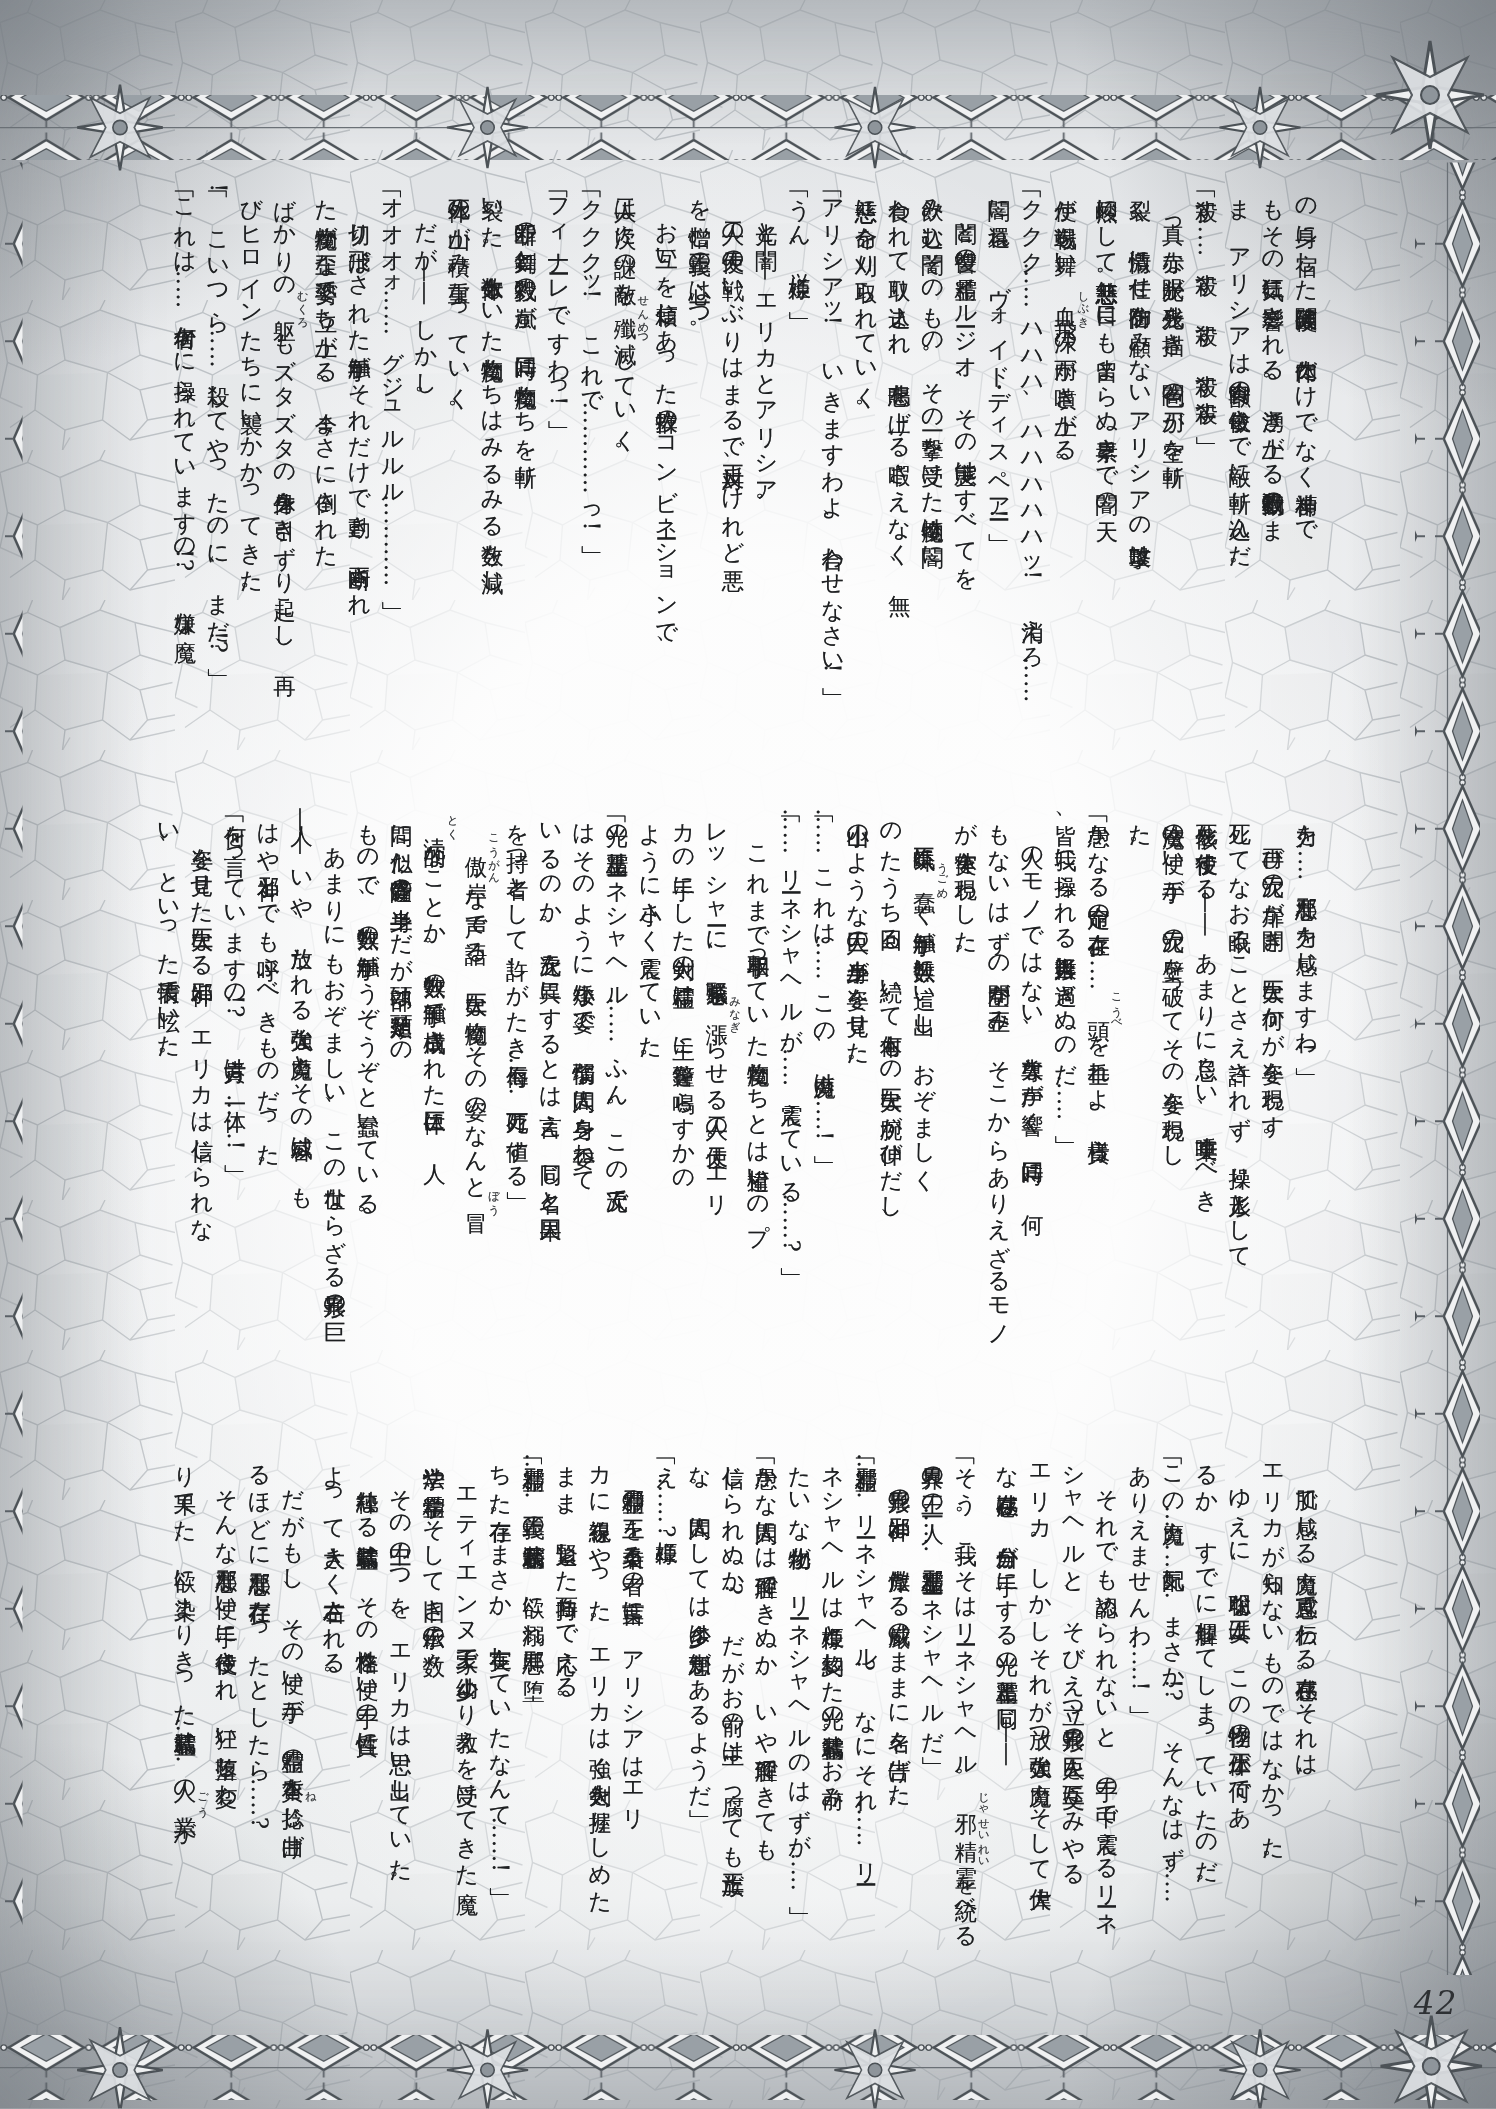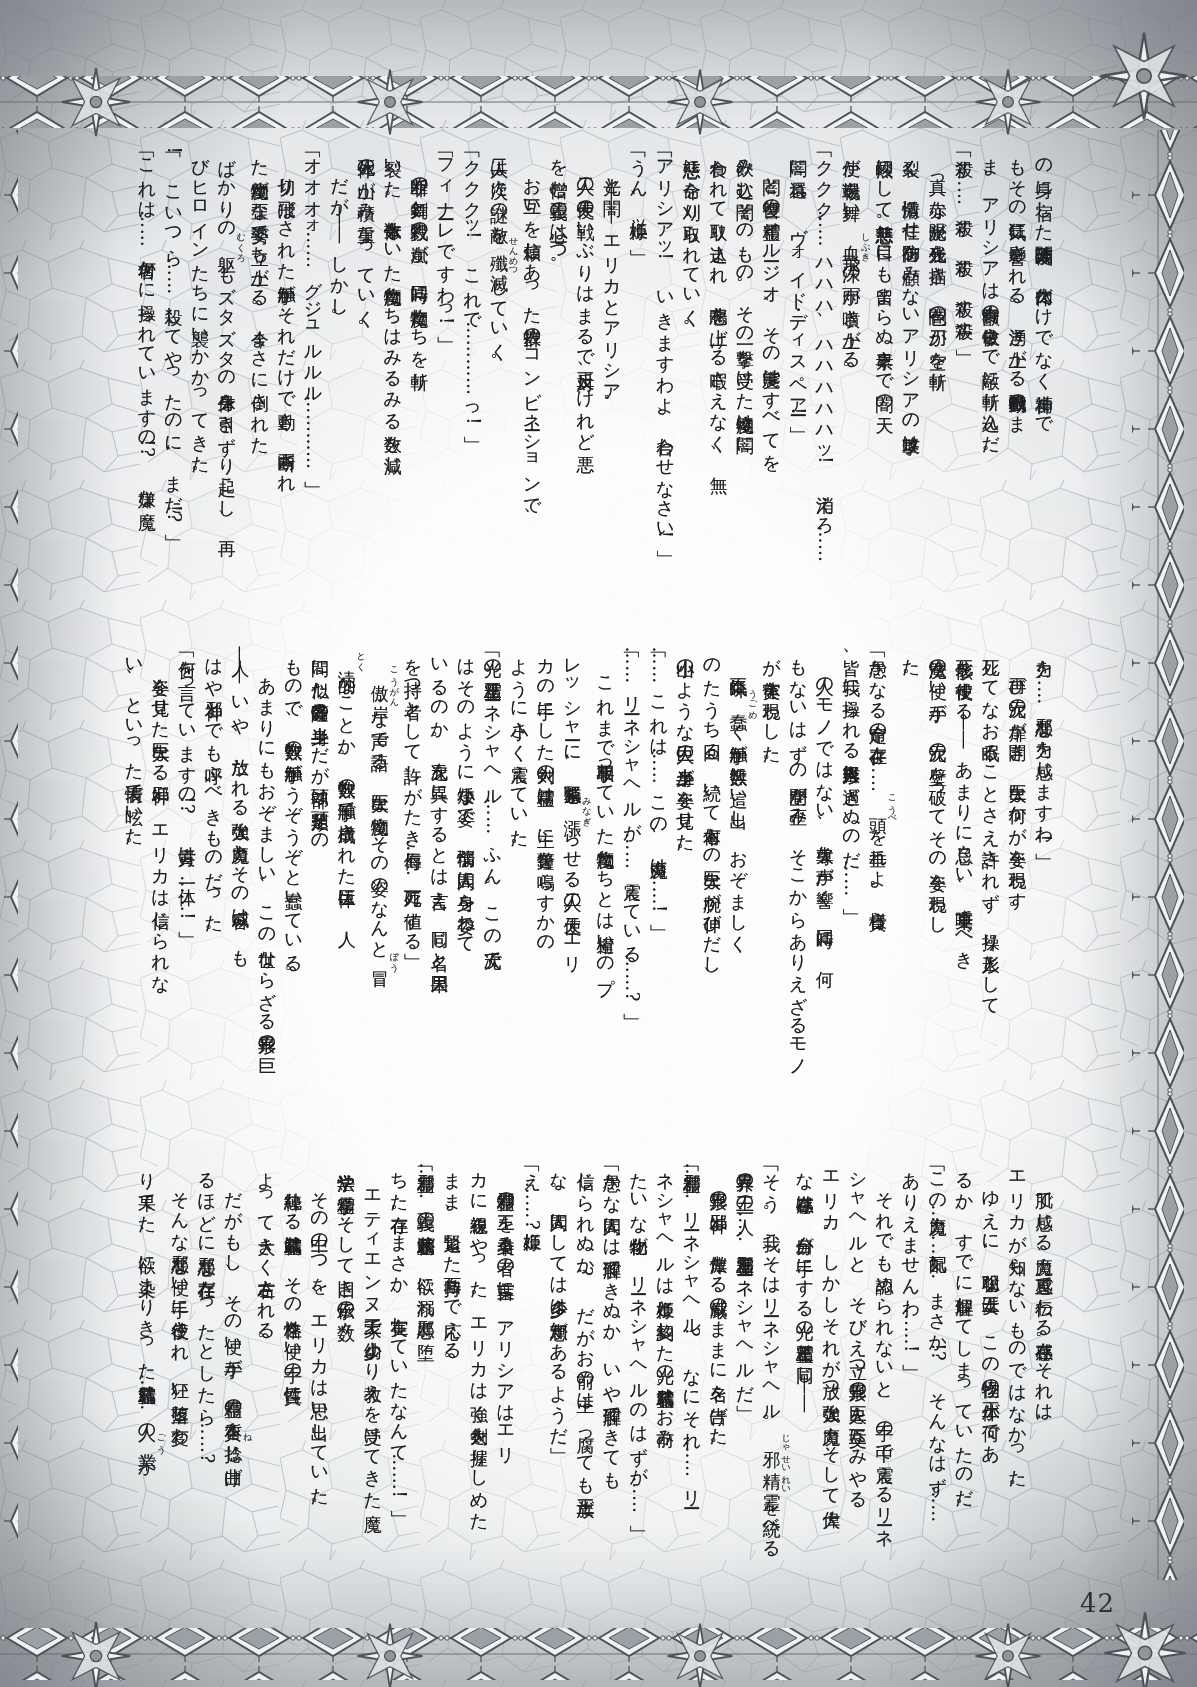--- a/index.html
+++ b/index.html
@@ -26,22 +26,22 @@
     font-size:18px;line-height:26.6px;letter-spacing:.6px;
     color:#1d1f21;text-shadow:0 0 .4px rgba(20,20,20,.55);
   }
   .row1{top:146px;}
   .row2{top:646px;}
   .row3{top:1160px;}
   .tline{margin:0;}
   ruby{ruby-position:over;}
   rt{font-size:9px;letter-spacing:0;color:#3a3d40;}
   .page-number{
-    position:absolute;left:1080px;top:1588px;
-    font-size:26px;color:#2e3134;letter-spacing:1px;
+    position:absolute;left:1131px;top:1588px;
+    font-size:26px;color:#2e3134;letter-spacing:1px;font-style:italic;
   }
 </style>
 </head>
 <body>
 
 <div class="page">
 
   <svg class="mosaic" width="1197" height="1687" xmlns="http://www.w3.org/2000/svg">
     <defs>
       <pattern id="crk" width="140" height="120" patternUnits="userSpaceOnUse">

